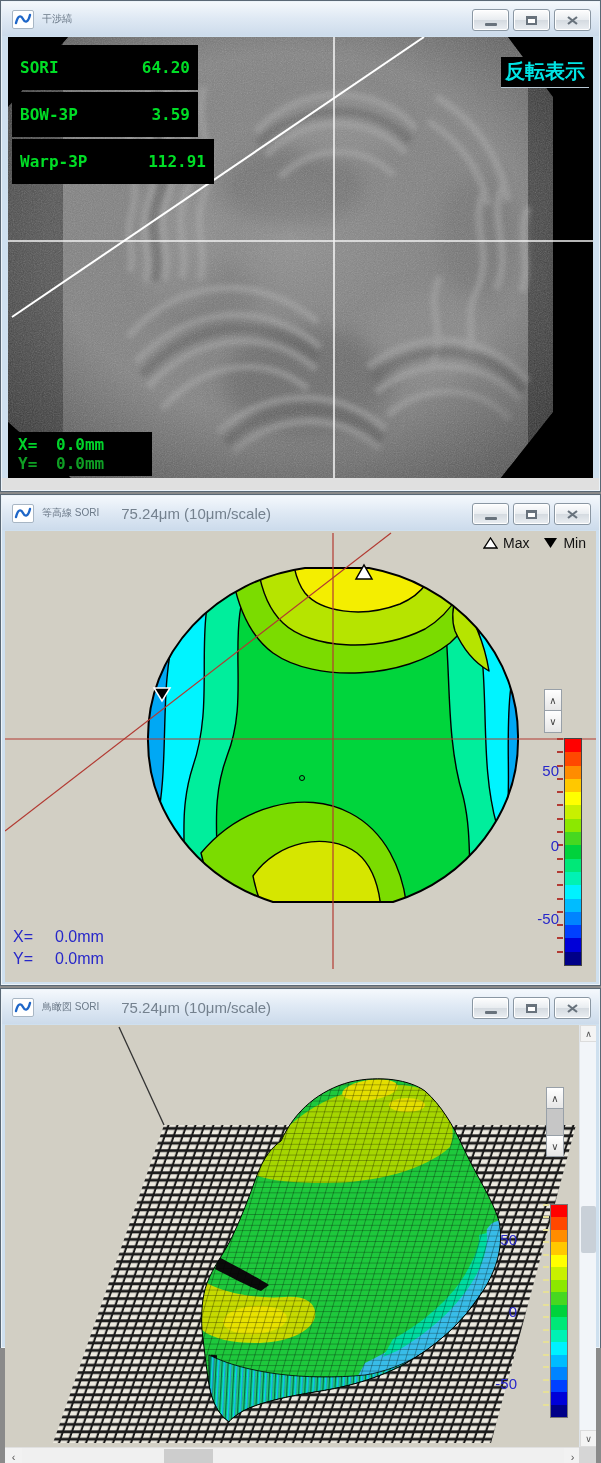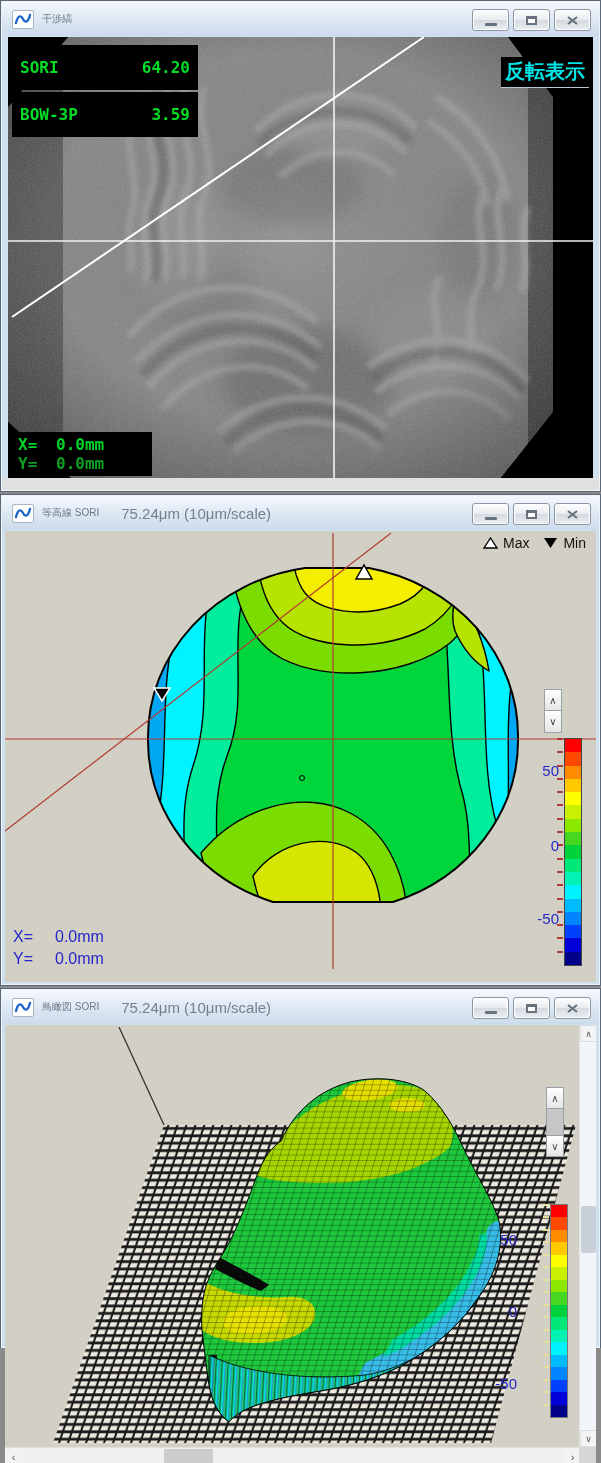--- a/index.html
+++ b/index.html
@@ -179,20 +179,24 @@
 
     <div class="meas">
       <div class="mrow">
           <span>SORI</span>
           <span>64.20</span>
         </div>
       <div class="mrow">
           <span>BOW-3P</span>
           <span>3.59</span>
         </div>
+      <div class="mrow wide">
+          <span>Warp-3P</span>
+          <span>112.91</span>
+        </div>
     </div>
 
     <div class="invert">反転表示</div>
 
     <div class="xybox">
       <div class="row xy1">
           <span class="lab">X=</span>
           <span>0.0mm</span>
         </div>
       <div class="row xy2">

